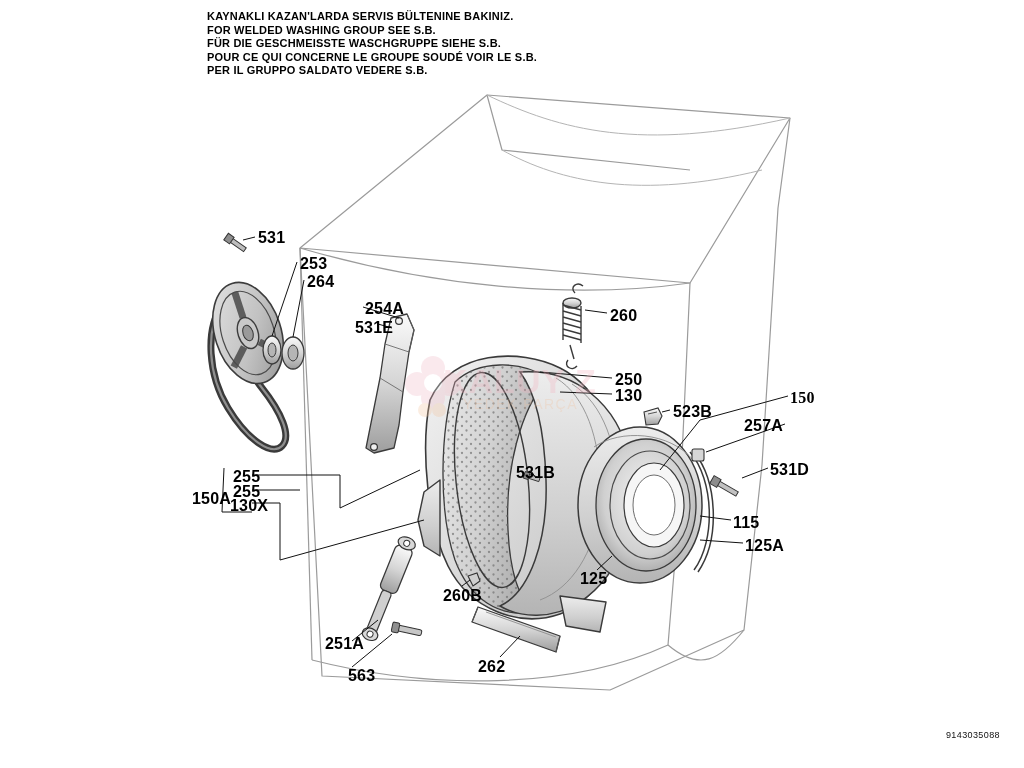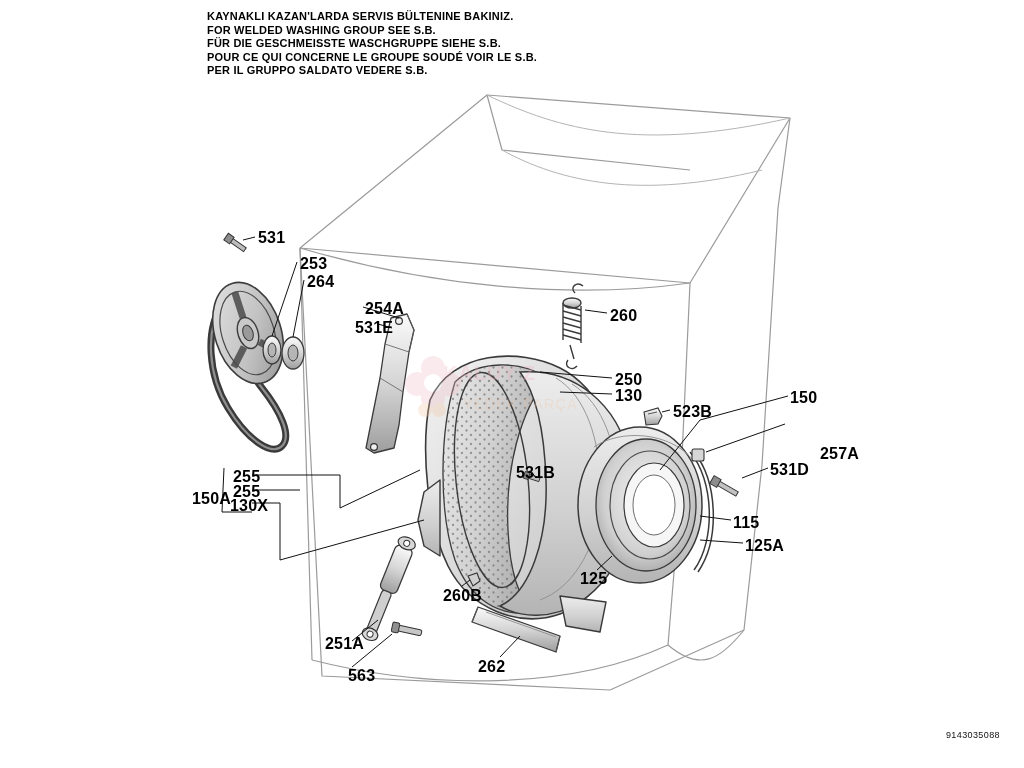--- a/index.html
+++ b/index.html
@@ -60,21 +60,21 @@
     top: 340px;
     width: 220px;
     height: 90px;
     opacity: 0.30;
     pointer-events: none;
   }
   .wm .wmtext {
     position: absolute;
     left: 48px;
     top: 22px;
-    font-size: 20px;
+    font-size: 34px;
     font-weight: bold;
     color: #f3b3c0;
     letter-spacing: 1px;
   }
   .wm .wmsub {
     position: absolute;
     left: 68px;
     top: 56px;
     font-size: 14px;
     font-weight: normal;
@@ -344,22 +344,22 @@
 
   <div class="lbl" style="left:258px; top:232px;">531</div>
   <div class="lbl" style="left:300px; top:258px;">253</div>
   <div class="lbl" style="left:307px; top:276px;">264</div>
   <div class="lbl" style="left:365px; top:303px;">254A</div>
   <div class="lbl" style="left:355px; top:322px;">531E</div>
   <div class="lbl" style="left:610px; top:310px;">260</div>
   <div class="lbl" style="left:615px; top:374px;">250</div>
   <div class="lbl" style="left:615px; top:390px;">130</div>
   <div class="lbl" style="left:673px; top:406px;">523B</div>
-  <div class="lbl" style="left:790px; top:392px;">150</div>
-  <div class="lbl" style="left:820px; top:420px;margin-top:28px;">257A</div>
+  <div class="lbl" style="left:790px; top:392px;font-family:Liberation Serif, serif;">150</div>
+  <div class="lbl" style="left:744px; top:420px;">257A</div>
   <div class="lbl" style="left:770px; top:464px;">531D</div>
   <div class="lbl" style="left:516px; top:467px;text-align:right;">531B</div>
   <div class="lbl" style="left:233px; top:471px;">255</div>
   <div class="lbl" style="left:233px; top:486px;">255</div>
   <div class="lbl" style="left:230px; top:500px;">130X</div>
   <div class="lbl" style="left:192px; top:493px;">150A</div>
   <div class="lbl" style="left:733px; top:517px;">115</div>
   <div class="lbl" style="left:745px; top:540px;">125A</div>
   <div class="lbl" style="left:580px; top:573px;">125</div>
   <div class="lbl" style="left:443px; top:590px;">260B</div>

